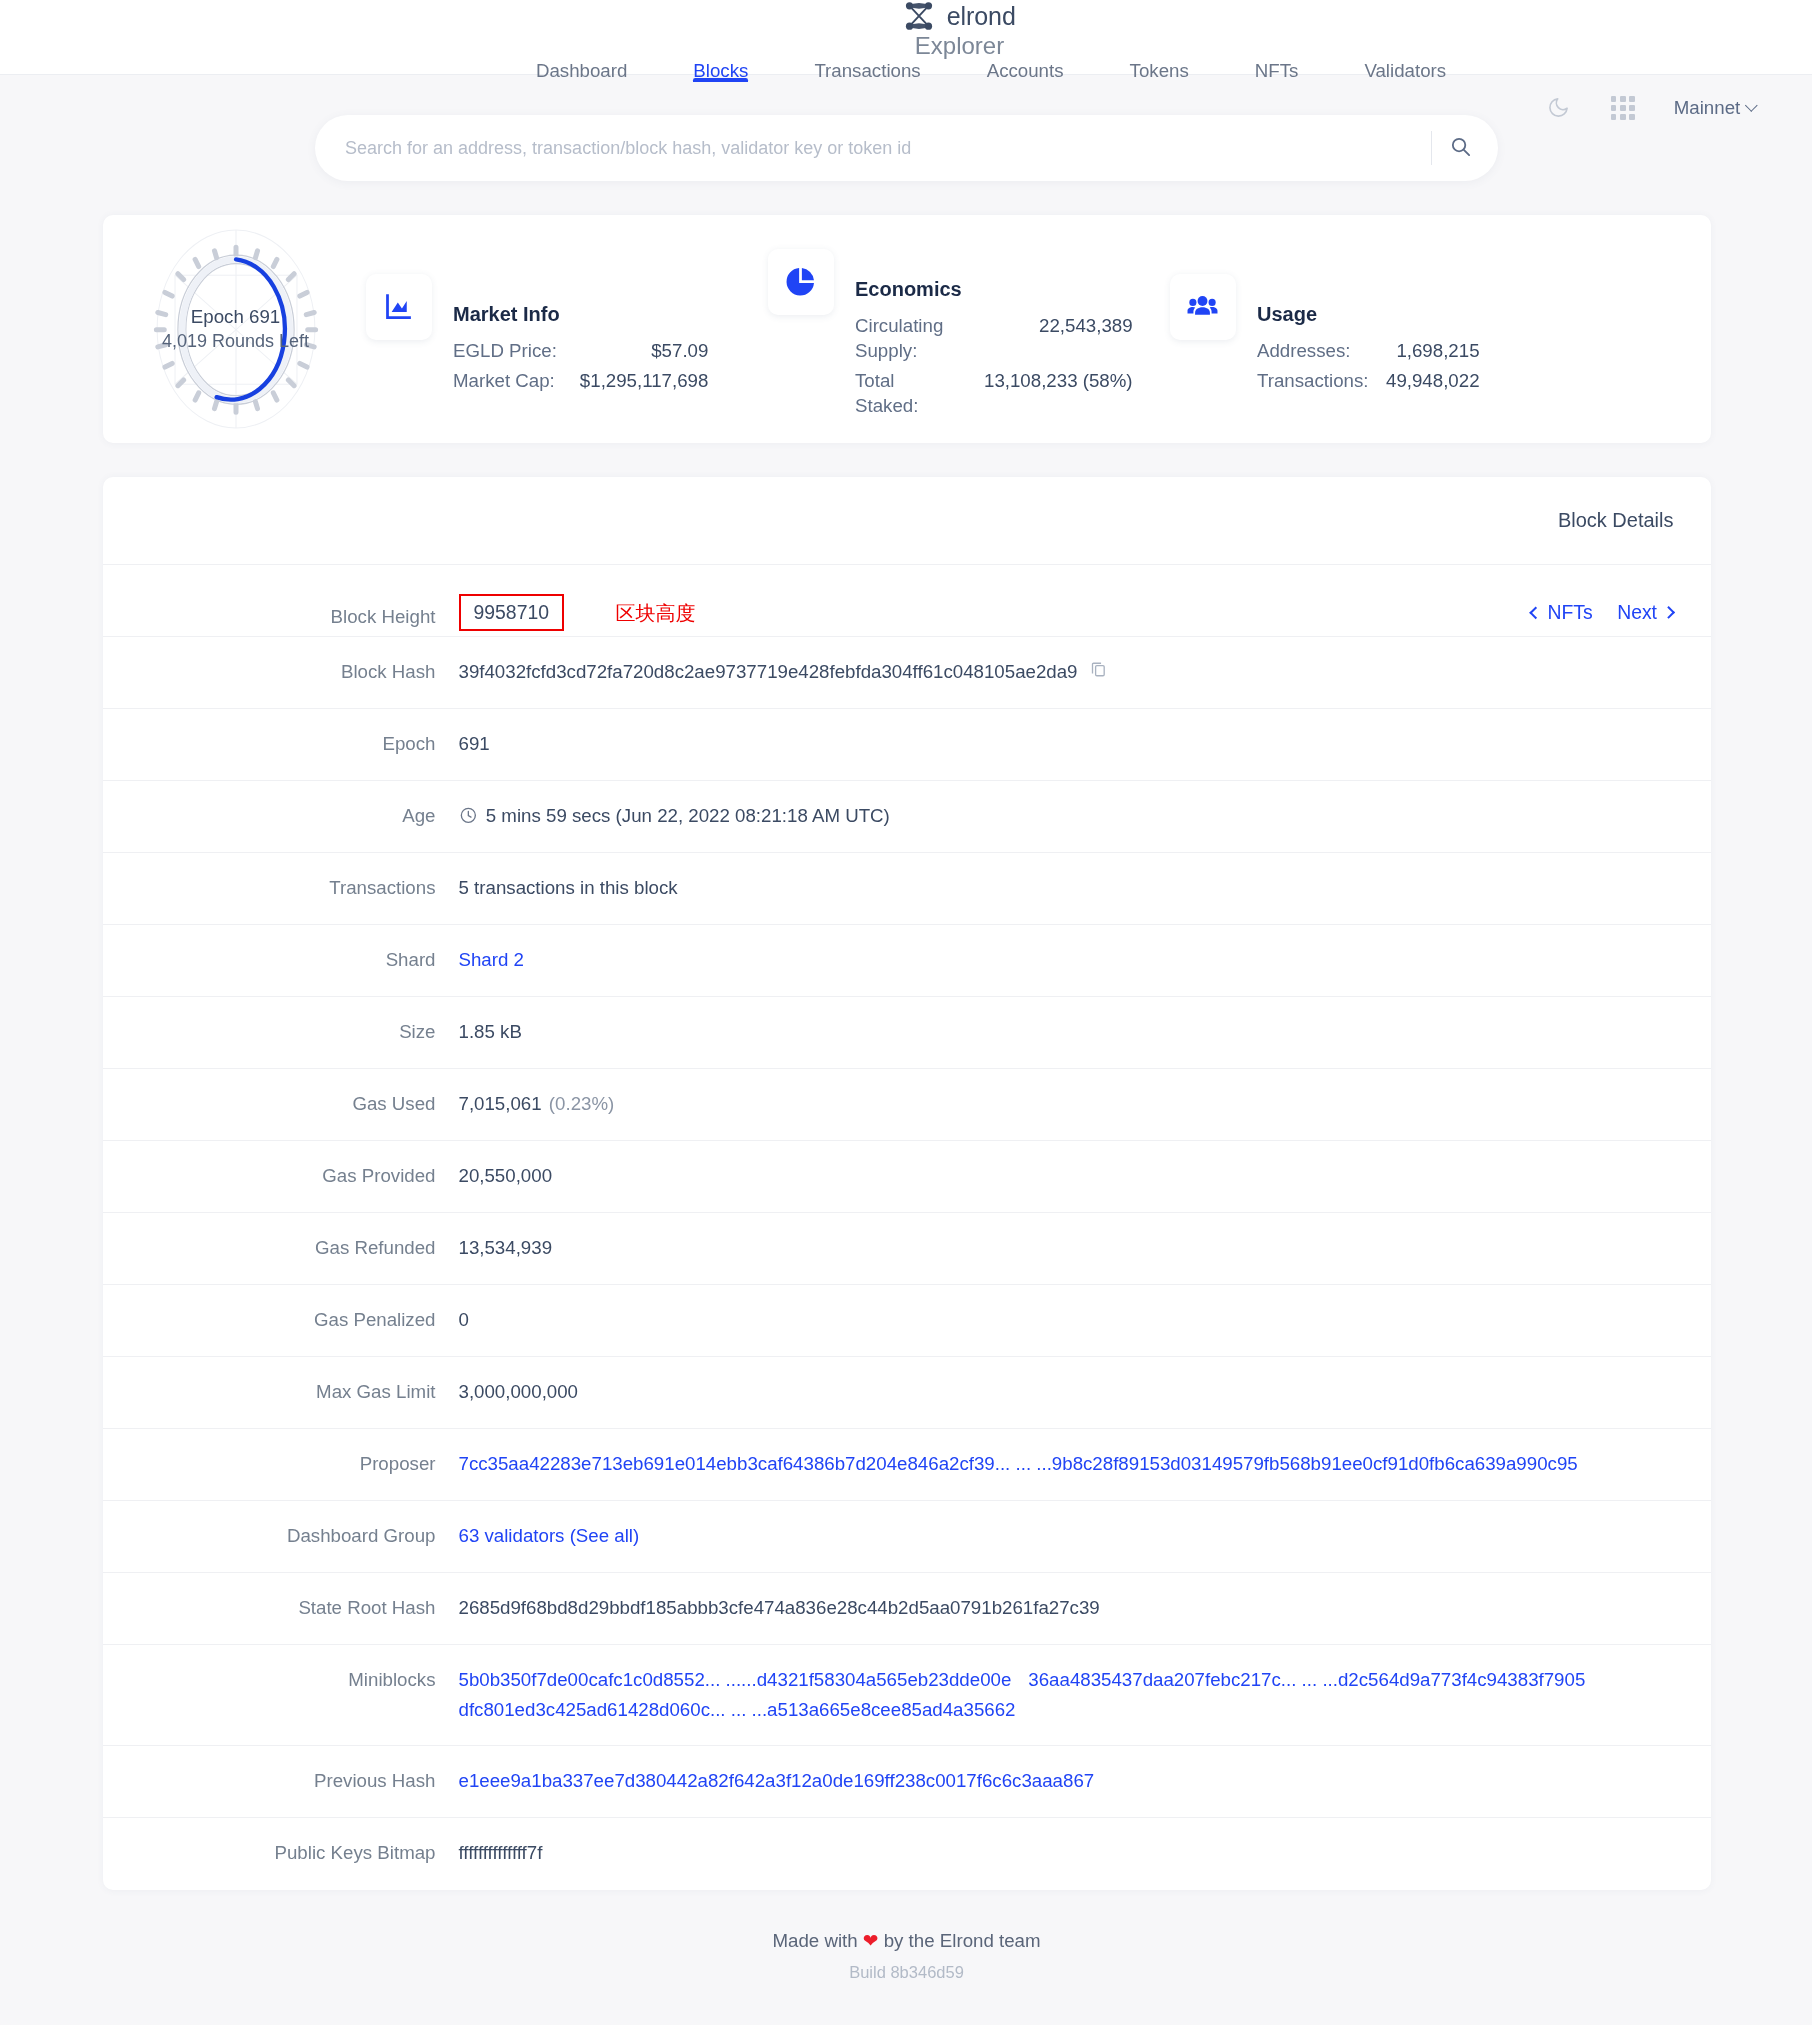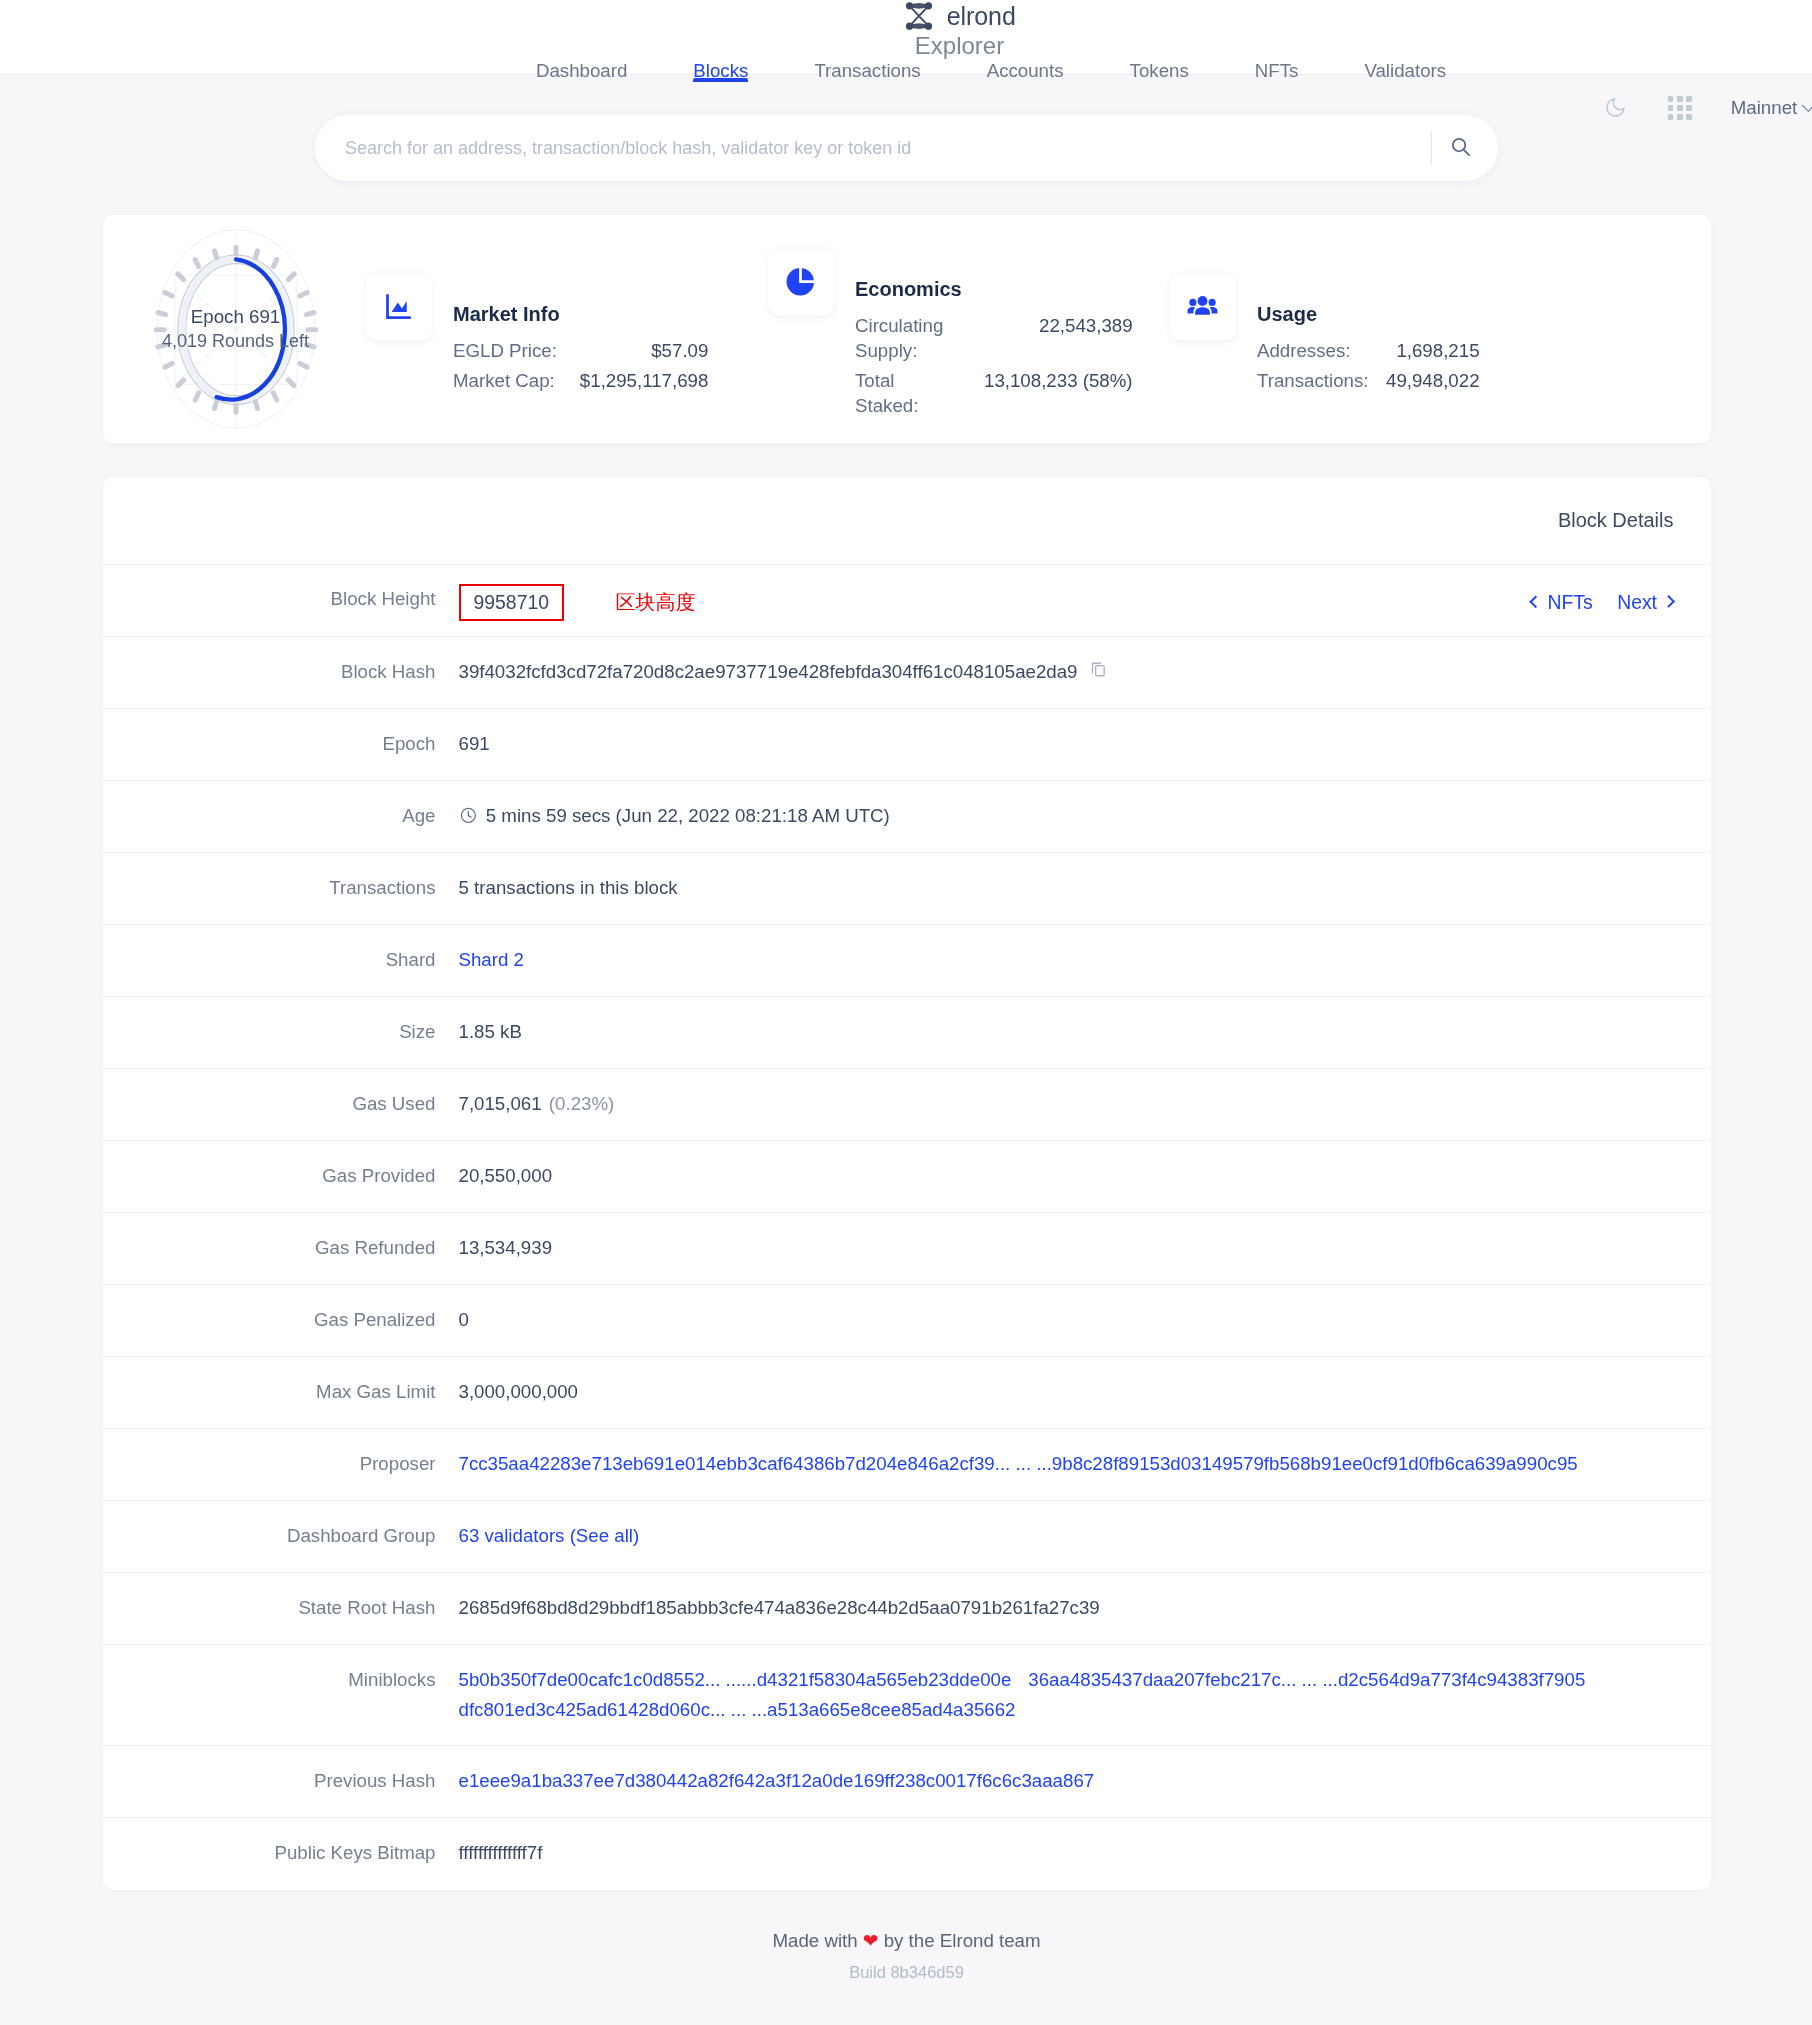--- a/index.html
+++ b/index.html
@@ -63,20 +63,21 @@
     position: absolute;
     left: 33px; right: 33px; bottom: 0;
     height: 4.3px;
     background: #2044f5;
     border-radius: 2.2px 2.2px 0 0;
   }
   .nav-right {
     margin-left: auto;
     display: flex;
     align-items: center;
+    padding-right: 57px;
     gap: 12px;
   }
   .nav-icon-btn {
     width: 52px; height: 52px;
     display: flex; align-items: center; justify-content: center;
     cursor: pointer;
   }
   .grid-icon { display: grid; grid-template-columns: repeat(3, 5.7px); gap: 3.6px; }
   .grid-icon i { width: 5.7px; height: 5.7px; background: #c3c9d4; border-radius: 1.1px; display:block; }
   .network-select {
@@ -237,21 +238,21 @@
   }
   .dvalue .muted { color: #8b95a5; }
   a.link, .link {
     color: #2044f5;
     text-decoration: none;
     cursor: pointer;
     word-break: break-all;
   }
 
   
-  .height-row { align-items: flex-start; padding-top: 18.7px; padding-bottom: 5px; }
+  .height-row { align-items: flex-end; padding-top: 18.7px; padding-bottom: 5px; }
   .height-box {
     border: 2.9px solid #ee0000;
     padding: 4.3px 13px;
     font-size: 19.4px;
     color: #3b4a63;
     line-height: 1.25;
     display: inline-block;
   }
   .cn-annot {
     color: #ee0000;

